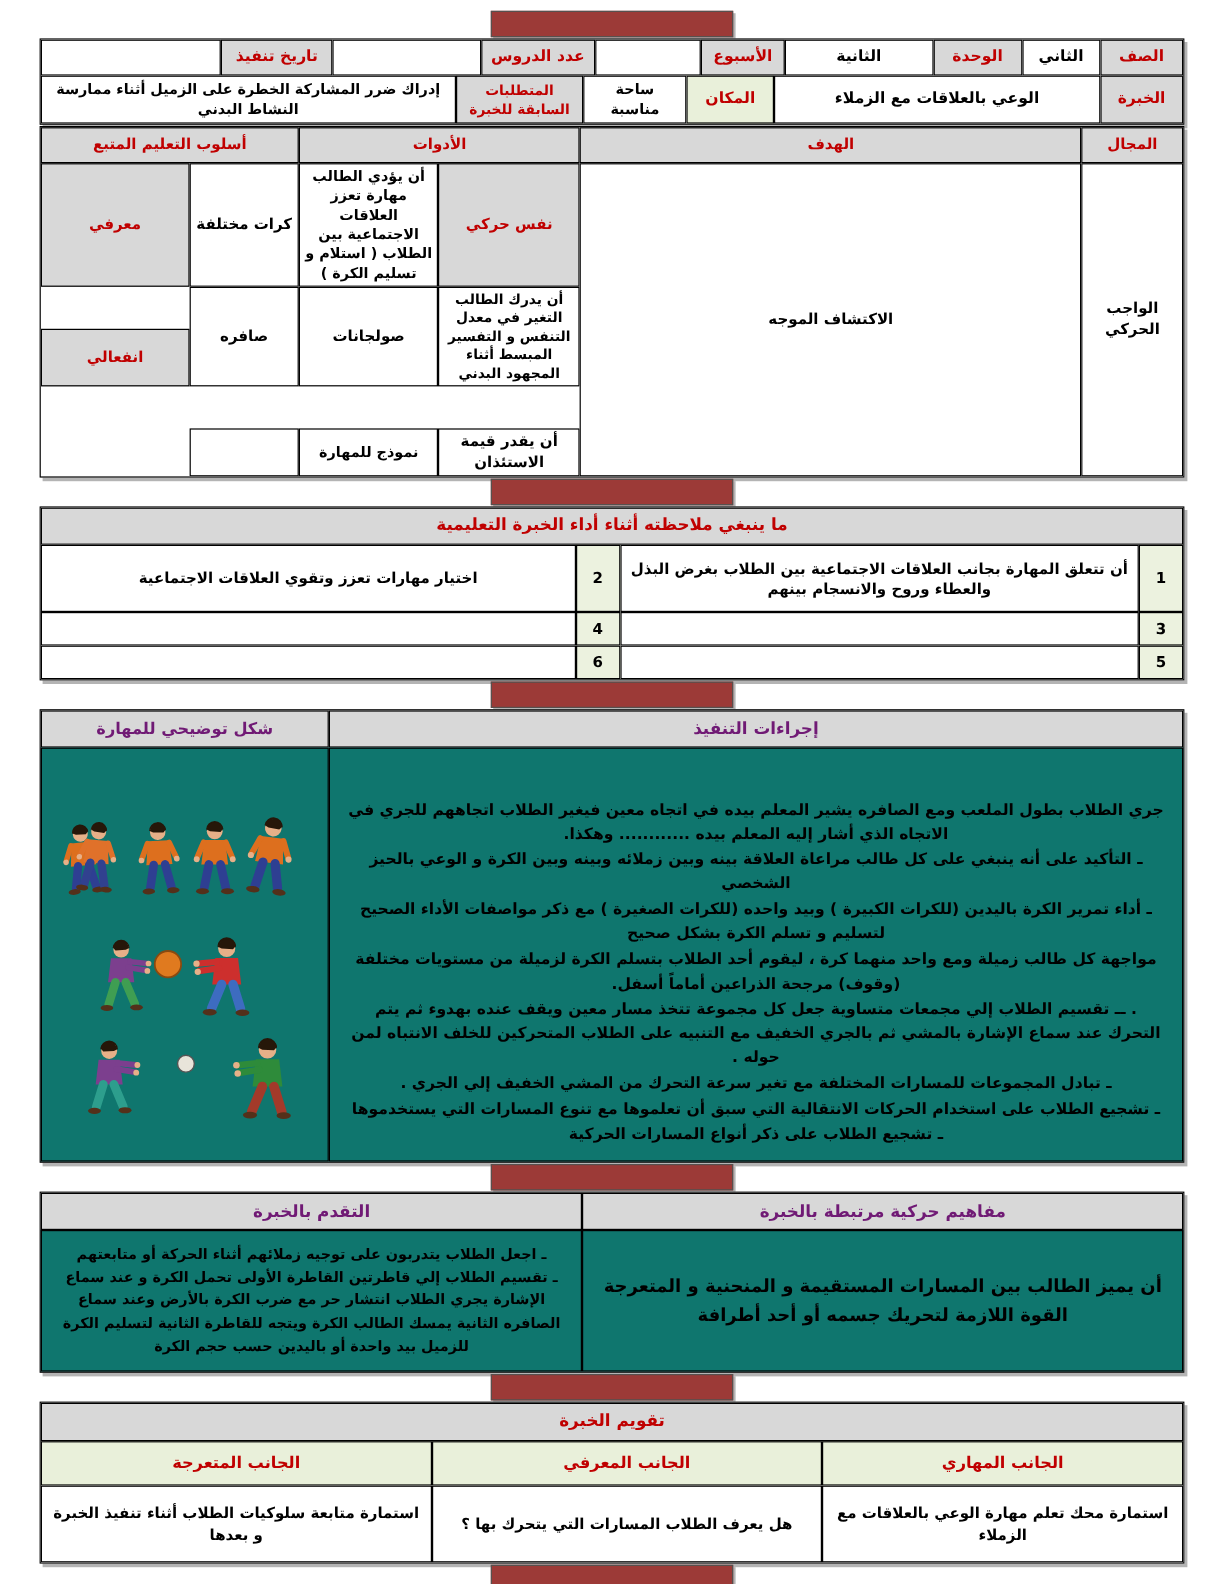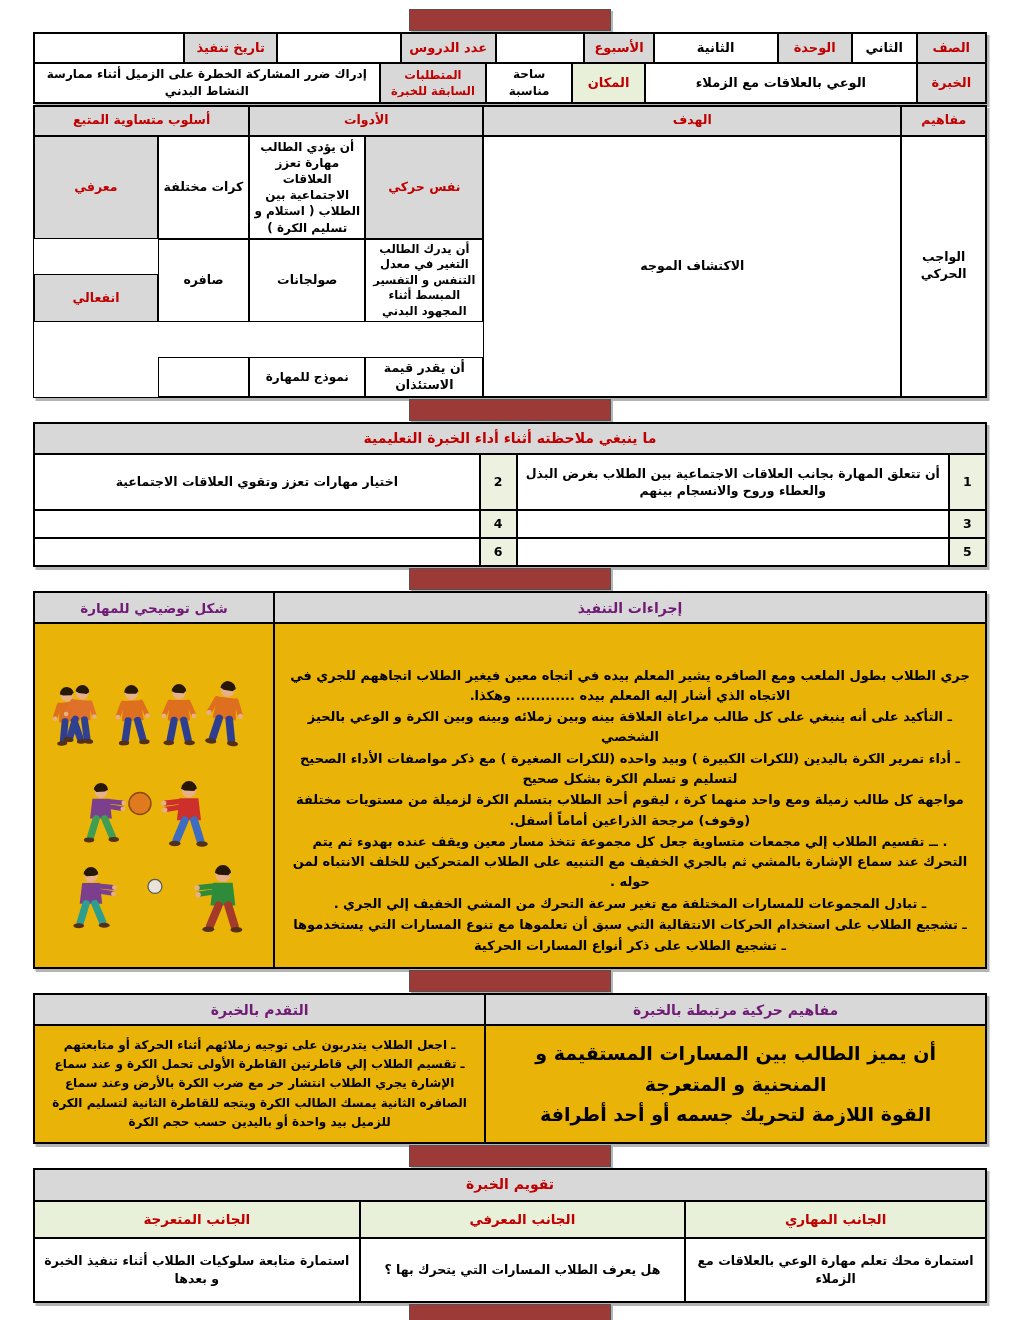--- a/index.html
+++ b/index.html
@@ -49,26 +49,26 @@
   .obs .o-r1 { min-height:56px; }
   .obs .o-r2 { min-height:28px; }
 
   
   .twocol { display:flex; align-items:stretch; }
   .col { display:flex; flex-direction:column; }
   .col .chead {
     border:1.5px solid #000; background:#d8d8d8; color:#701a75;
     min-height:31px; display:flex; align-items:center; justify-content:center; font-size:14px;
   }
-  .col .cbody { border:1.5px solid #000; flex:1; background:#eab308; }
+  .col .cbody { border:1.5px solid #000; flex:1; background:#0f766e; }
 
   .proc-body { padding:42px 14px 10px 14px; font-size:13px; line-height:1.55; text-align:center; min-height:322px; }
   .proc-body .pline { margin-bottom:1px; }
 
-  .prog-body, .conc-body { padding:10px 12px; font-size:19px; line-height:1.6; text-align:center;
+  .prog-body, .conc-body { padding:10px 12px; font-size:15px; line-height:1.6; text-align:center;
     display:flex; flex-direction:column; justify-content:center; min-height:106px; }
 
   .eval-sub { min-height:37px; font-size:13.5px; }
   .eval-val { min-height:64px; font-size:12.5px; }
 
   .hw-row .cell { min-height:72px; }
   .hw-text { justify-content:center; font-size:13.5px; }
 
   .fig-body { display:flex; align-items:stretch; justify-content:center; padding:4px; }
   svg { display:block; }
@@ -97,24 +97,24 @@
       <div class="cell lbl" style="width:7.3%">الخبرة</div>
       <div class="cell val" style="width:28.5%">الوعي بالعلاقات مع الزملاء</div>
       <div class="cell grn" style="width:7.7%">المكان</div>
       <div class="cell val" style="width:9%;font-size:12px">ساحة مناسبة</div>
       <div class="cell lbl" style="width:11.2%;font-size:11.5px">المتطلبات السابقة للخبرة</div>
       <div class="cell val" style="width:36.3%;font-size:12px">إدراك ضرر المشاركة الخطرة على الزميل أثناء ممارسة النشاط البدني</div>
     </div>
   </div>
 
   <div class="tbl goals">
-    <div class="lbl g-h">مفاهيم</div>
+    <div class="lbl g-h">المجال</div>
     <div class="lbl g-h">الهدف</div>
     <div class="lbl g-h" style="grid-column:3 / span 2">الأدوات</div>
-    <div class="lbl g-h" style="grid-column:5 / span 2">أسلوب متساوية المتبع</div>
+    <div class="lbl g-h" style="grid-column:5 / span 2">أسلوب التعليم المتبع</div>
 
     <div class="lbl r1">نفس حركي</div>
     <div class="val r1" style="font-size:12px">أن يؤدي الطالب مهارة تعزز العلاقات الاجتماعية بين الطلاب ( استلام و تسليم الكرة )</div>
     <div class="val r1">كرات مختلفة</div>
     <div class="val" style="grid-row:2 / span 3">الواجب الحركي</div>
     <div class="val" style="grid-row:2 / span 3">الاكتشاف الموجه</div>
 
     <div class="lbl r2">معرفي</div>
     <div class="val r2" style="font-size:11.5px">أن يدرك الطالب التغير في معدل التنفس و التفسير المبسط أثناء المجهود البدني</div>
     <div class="val r2">صولجانات</div>

